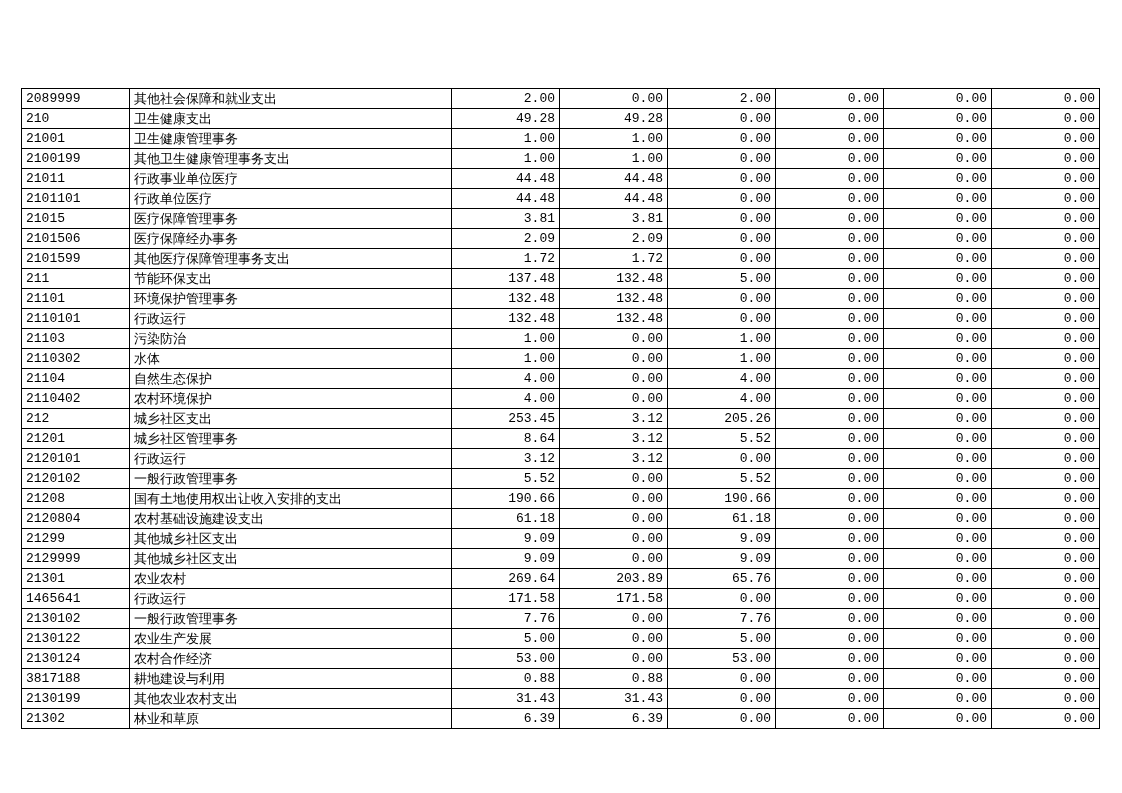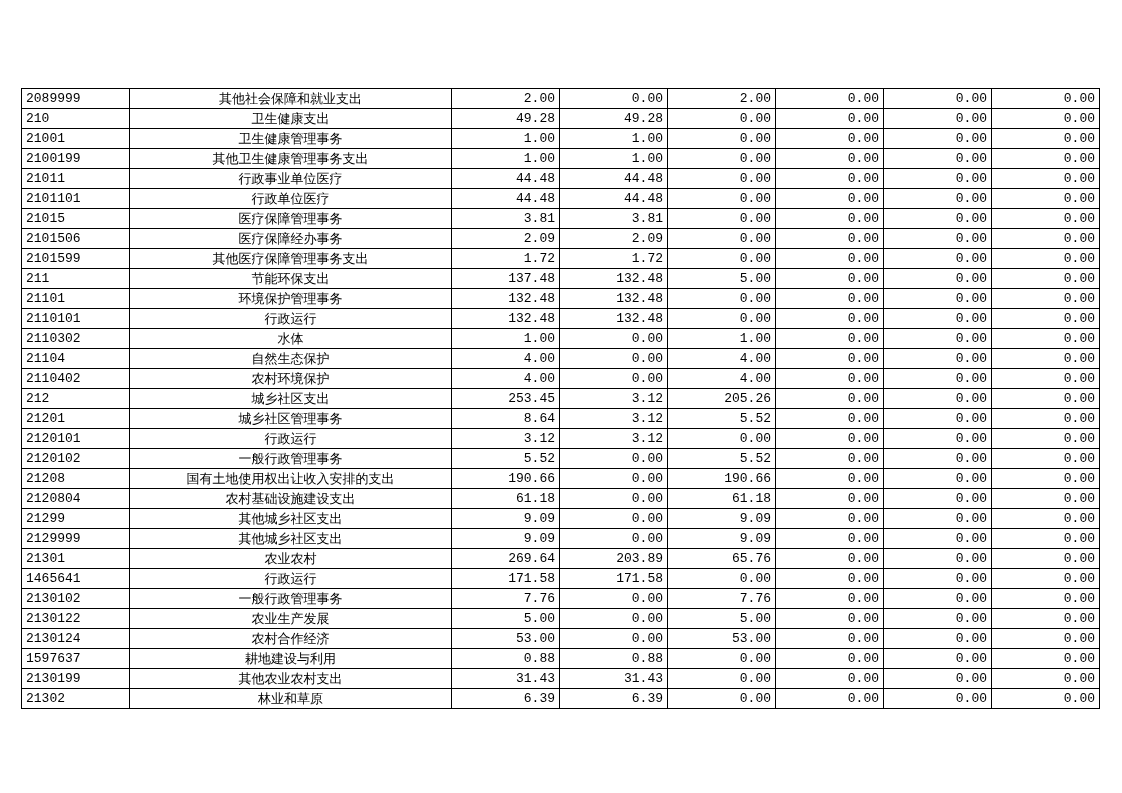--- a/index.html
+++ b/index.html
@@ -42,21 +42,21 @@
   }
   td.code {
     font-family: "Liberation Mono", monospace;
     font-size: 12.5px;
     text-align: left;
     padding-left: 3px;
   }
   td.name {
     font-family: "DejaVu Sans", sans-serif;
     font-size: 12.5px;
-    text-align: center;
+    text-align: left;
     padding-left: 5px;
   }
   td.num {
     font-family: "Liberation Mono", monospace;
     font-size: 12.5px;
     text-align: right;
     padding-right: 6px;
   }
   col.c-code { width: 108px; }
   col.c-name { width: 322px; }
@@ -193,20 +193,30 @@
             <td class="code">2110101</td>
             <td class="name">行政运行</td>
             <td class="num">132.48</td>
             <td class="num">132.48</td>
             <td class="num">0.00</td>
             <td class="num">0.00</td>
             <td class="num">0.00</td>
             <td class="num">0.00</td>
           </tr>
           <tr>
+            <td class="code">21103</td>
+            <td class="name">污染防治</td>
+            <td class="num">1.00</td>
+            <td class="num">0.00</td>
+            <td class="num">1.00</td>
+            <td class="num">0.00</td>
+            <td class="num">0.00</td>
+            <td class="num">0.00</td>
+          </tr>
+          <tr>
             <td class="code">2110302</td>
             <td class="name">水体</td>
             <td class="num">1.00</td>
             <td class="num">0.00</td>
             <td class="num">1.00</td>
             <td class="num">0.00</td>
             <td class="num">0.00</td>
             <td class="num">0.00</td>
           </tr>
           <tr>
@@ -353,21 +363,21 @@
             <td class="code">2130124</td>
             <td class="name">农村合作经济</td>
             <td class="num">53.00</td>
             <td class="num">0.00</td>
             <td class="num">53.00</td>
             <td class="num">0.00</td>
             <td class="num">0.00</td>
             <td class="num">0.00</td>
           </tr>
           <tr>
-            <td class="code">1597637</td>
+            <td class="code">3817188</td>
             <td class="name">耕地建设与利用</td>
             <td class="num">0.88</td>
             <td class="num">0.88</td>
             <td class="num">0.00</td>
             <td class="num">0.00</td>
             <td class="num">0.00</td>
             <td class="num">0.00</td>
           </tr>
           <tr>
             <td class="code">2130199</td>

